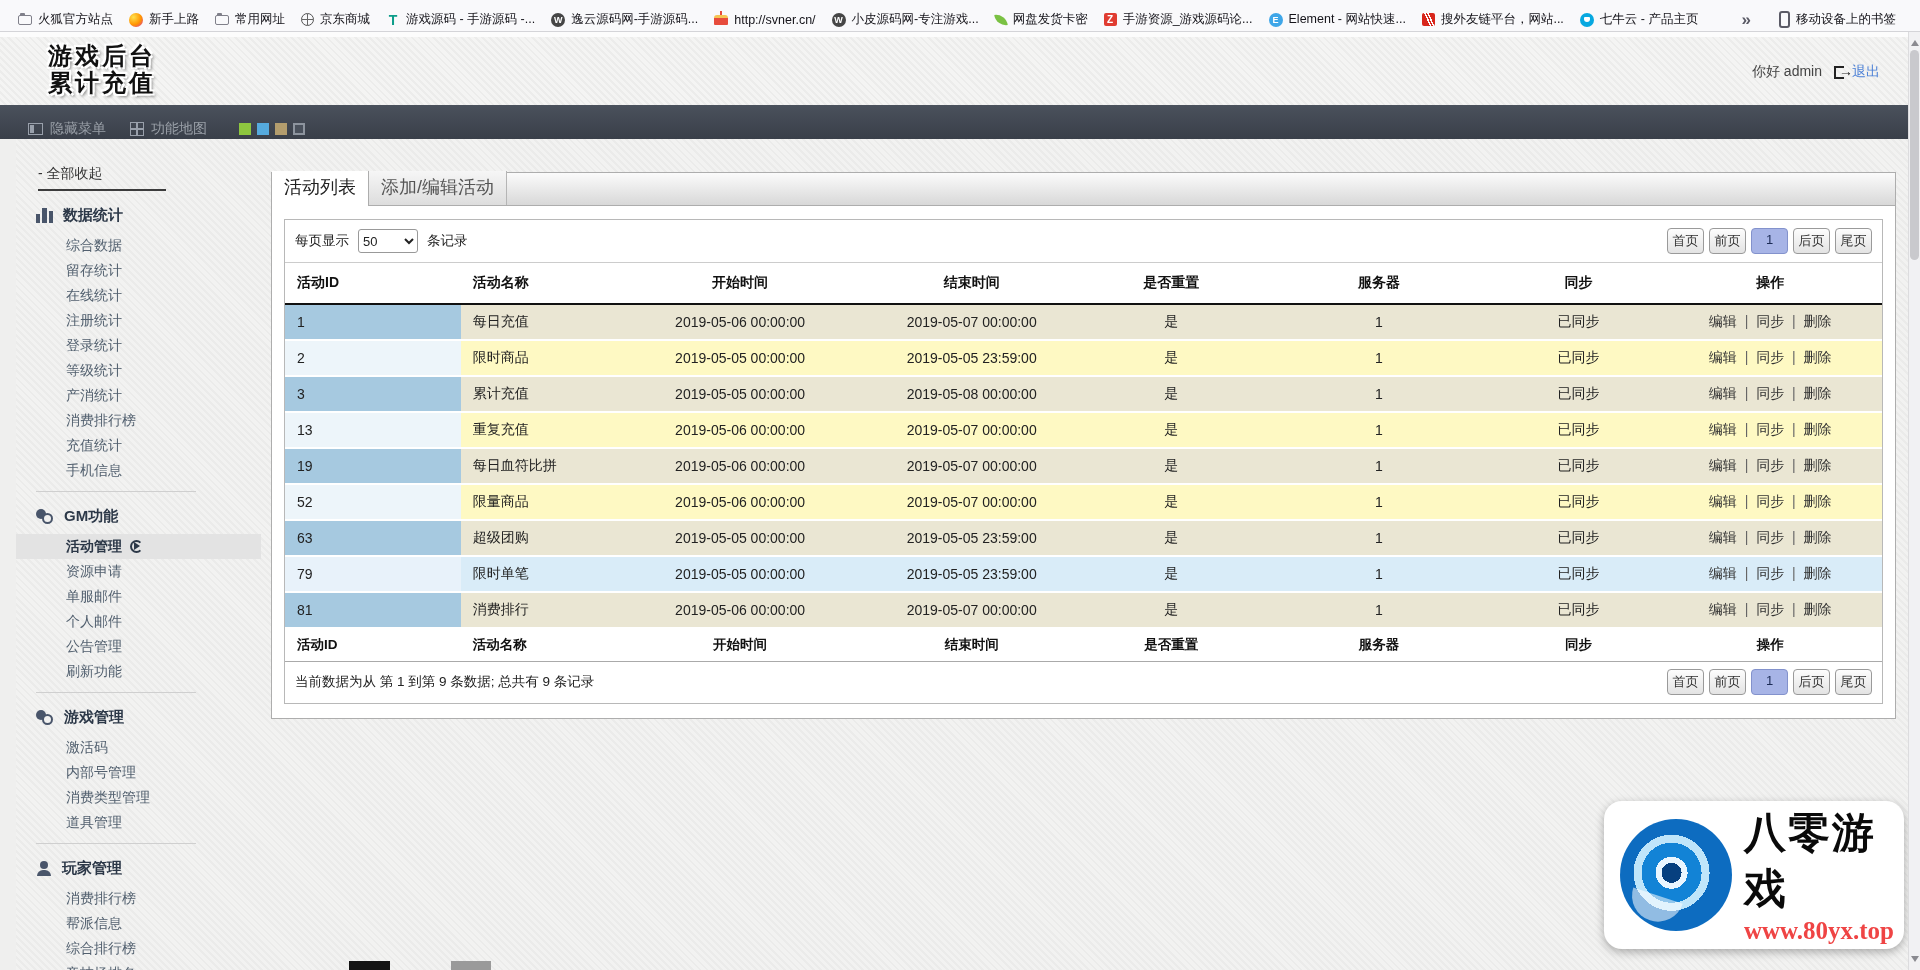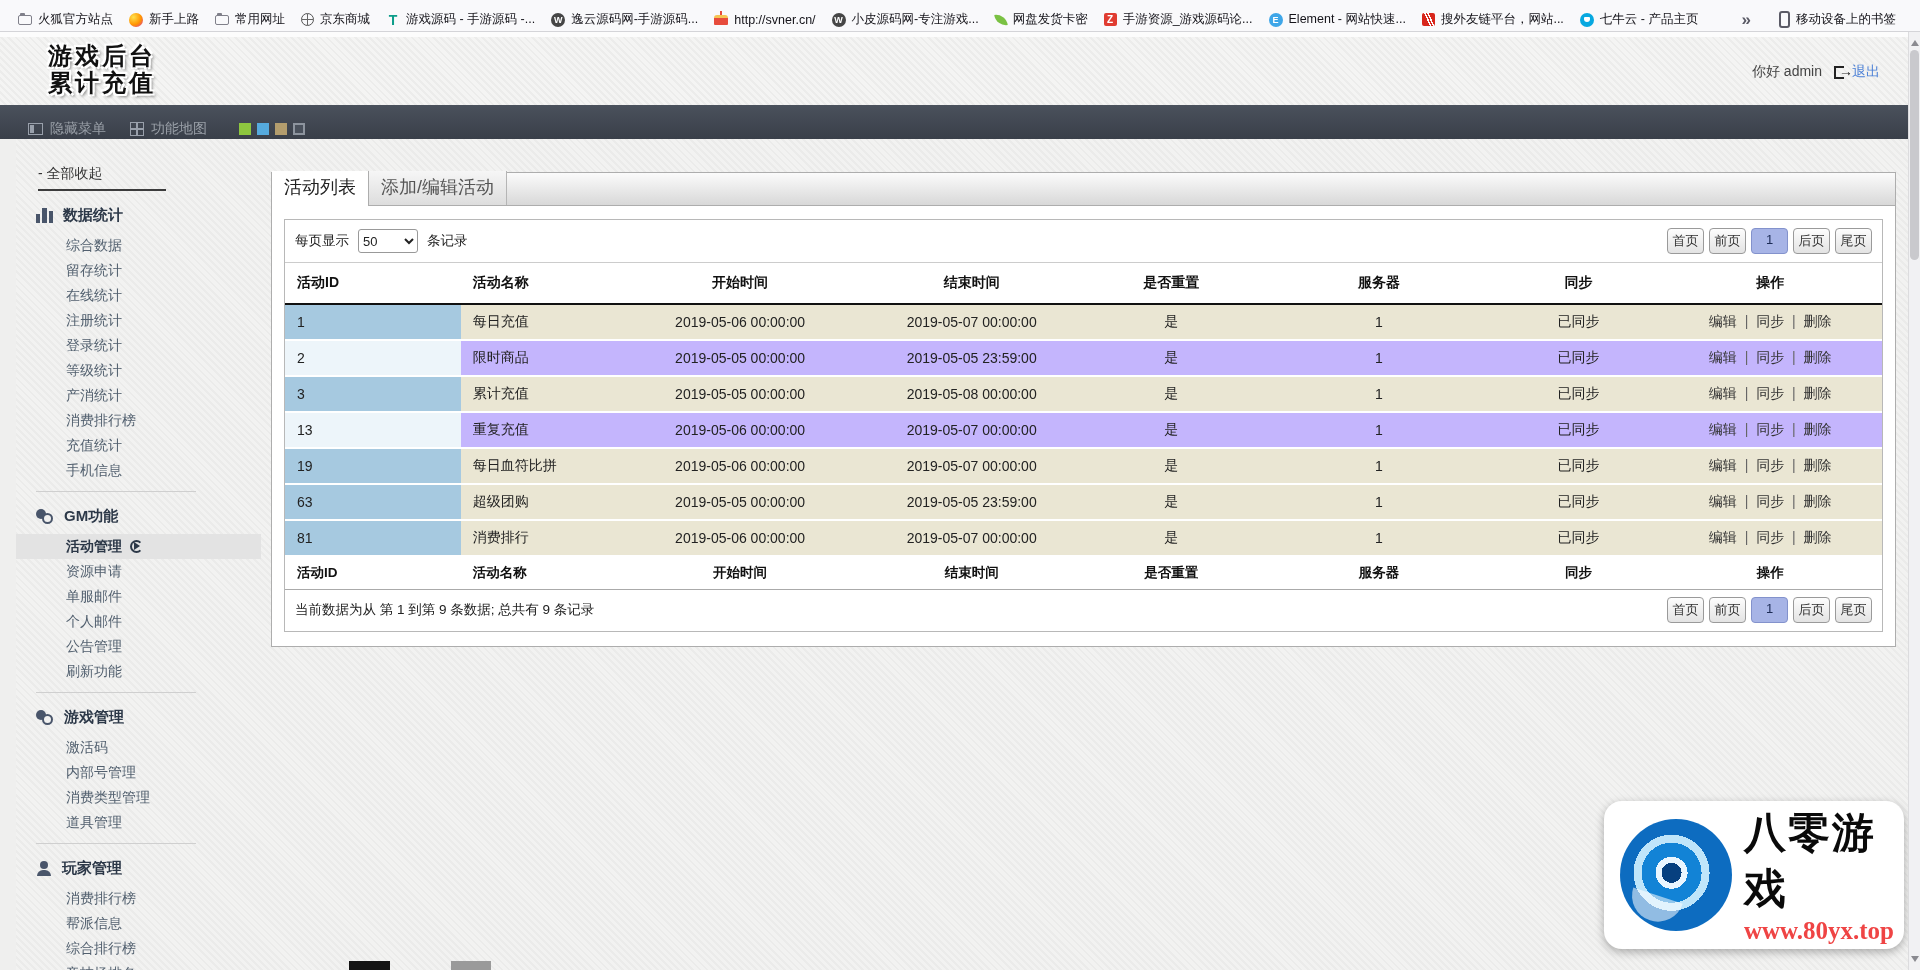--- a/index.html
+++ b/index.html
@@ -96,21 +96,21 @@
             background:linear-gradient(#fdfdfd,#e3e3e3); border:1px solid #9a9a9a; border-radius:4px; }
   .pg-btn.active { background:#a7b4e6; border-color:#8392cc; color:#1c2b55; }
 
   table.acts { width:100%; border-collapse:collapse; table-layout:fixed; }
   .acts th { font-size:14px; font-weight:bold; color:#111; padding:11px 8px; background:#fff; border-bottom:2px solid #111; }
   .acts td { font-size:14px; color:#222; padding:8px 8px; border-bottom:2px solid #fff; height:34px; }
   .acts .al { text-align:left; padding-left:12px; }
   .acts .ac { text-align:center; }
   tr.r-a td { background:#eae6d3; }
   tr.r-a td.idc { background:#a6c9e0; }
-  tr.r-b td { background:#c4b5fd; }
+  tr.r-b td { background:#fef9c3; }
   tr.r-b td.idc { background:#edf5fa; }
   tr.r-hl td { background:#d9ecf8; }
   tr.r-hl td.idc { background:#e8f2fa; }
   .acts tfoot th { padding:7px 8px; font-size:13.5px; border-top:2px solid #3a3a3a; border-bottom:1px solid #aaaaaa; }
   .act-link { color:#333; cursor:pointer; }
   .act-sep { color:#666; margin:0 4px; }
   .summary { display:flex; align-items:center; justify-content:space-between; padding:7px 10px 8px 10px; font-size:13.5px; color:#222; }
 
   
   .watermark { position:absolute; right:16px; bottom:21px; width:300px; height:148px; background:#fff; border-radius:18px;
@@ -372,23 +372,43 @@
                 <tr class="r-a">
                   <td class="al idc">19</td>
                   <td class="al">每日血符比拼</td>
                   <td class="ac">2019-05-06 00:00:00</td>
                   <td class="ac">2019-05-07 00:00:00</td>
                   <td class="ac">是</td>
                   <td class="ac">1</td>
                   <td class="ac">已同步</td>
                   <td class="ac"><a class="act-link">编辑</a><span class="act-sep"> | </span><a class="act-link">同步</a><span class="act-sep"> | </span><a class="act-link">删除</a></td>
                 </tr>
+                <tr class="r-b">
+                  <td class="al idc">52</td>
+                  <td class="al">限量商品</td>
+                  <td class="ac">2019-05-06 00:00:00</td>
+                  <td class="ac">2019-05-07 00:00:00</td>
+                  <td class="ac">是</td>
+                  <td class="ac">1</td>
+                  <td class="ac">已同步</td>
+                  <td class="ac"><a class="act-link">编辑</a><span class="act-sep"> | </span><a class="act-link">同步</a><span class="act-sep"> | </span><a class="act-link">删除</a></td>
+                </tr>
                 <tr class="r-a">
                   <td class="al idc">63</td>
                   <td class="al">超级团购</td>
+                  <td class="ac">2019-05-05 00:00:00</td>
+                  <td class="ac">2019-05-05 23:59:00</td>
+                  <td class="ac">是</td>
+                  <td class="ac">1</td>
+                  <td class="ac">已同步</td>
+                  <td class="ac"><a class="act-link">编辑</a><span class="act-sep"> | </span><a class="act-link">同步</a><span class="act-sep"> | </span><a class="act-link">删除</a></td>
+                </tr>
+                <tr class="r-hl">
+                  <td class="al idc">79</td>
+                  <td class="al">限时单笔</td>
                   <td class="ac">2019-05-05 00:00:00</td>
                   <td class="ac">2019-05-05 23:59:00</td>
                   <td class="ac">是</td>
                   <td class="ac">1</td>
                   <td class="ac">已同步</td>
                   <td class="ac"><a class="act-link">编辑</a><span class="act-sep"> | </span><a class="act-link">同步</a><span class="act-sep"> | </span><a class="act-link">删除</a></td>
                 </tr>
                 <tr class="r-a">
                   <td class="al idc">81</td>
                   <td class="al">消费排行</td>

